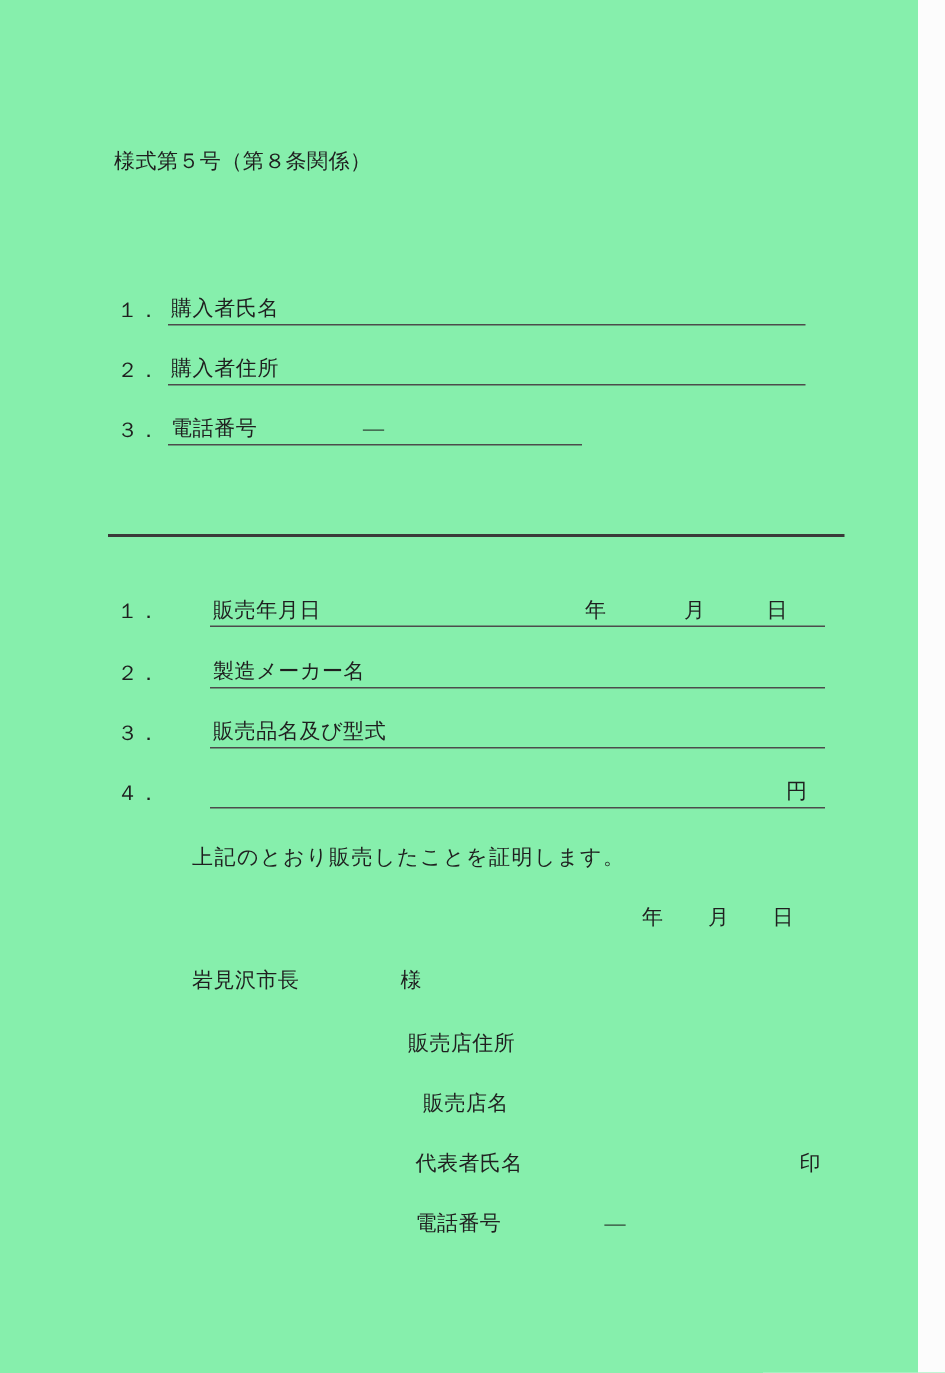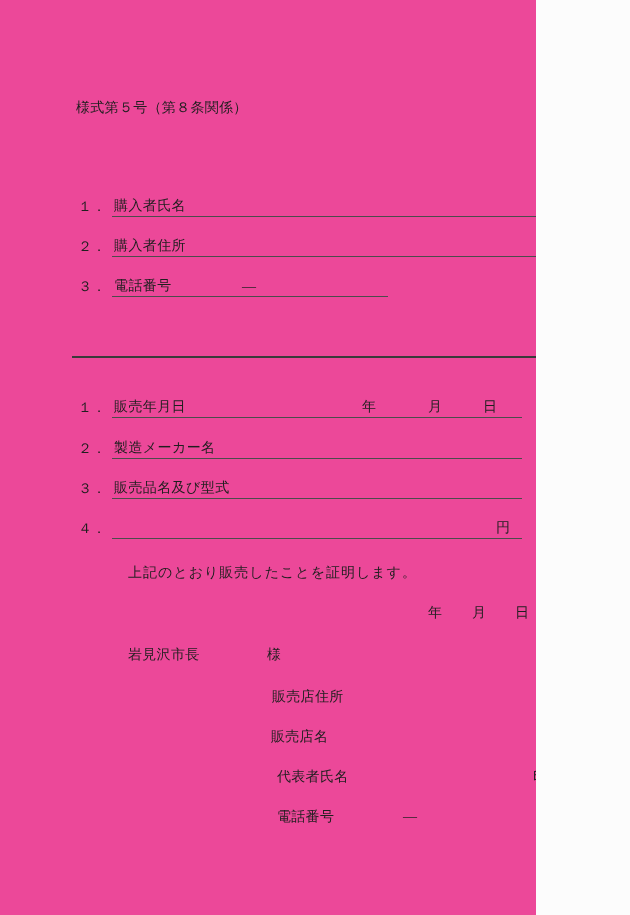--- a/index.html
+++ b/index.html
@@ -1,22 +1,22 @@
 <!DOCTYPE html>
 <html><head>
 <meta charset="utf-8">
 <style>
   html, body { margin: 0; padding: 0; }
   body { background: #fcfcfc; }
 
   .page {
     position: relative;
-    width: 536px;
+    width: 612px;
     height: 915px;
-    background: #ec4899;
+    background: #86efac;
     color: #1f1f1f;
     font-family: "Liberation Serif", "DejaVu Serif", serif;
     font-size: 14px;
     overflow: hidden;
   }
 
   .form-number {
     position: absolute;
     left: 76px;
     top: 99px;
@@ -52,21 +52,21 @@
     height: 22px;
     display: flex;
     align-items: flex-end;
     border-bottom: 1px solid #4c4c4c;
     padding: 0 0 1px 2px;
     box-sizing: border-box;
   }
   .lbl { letter-spacing: 0.4px; white-space: nowrap; }
   .w425 { width: 425px; text-align: right; }
   .w276 { width: 276px; }
-  .w410 { width: 410px; }
+  .w410 { width: 410px; margin-left: 28px; }
   .abs { position: absolute; bottom: 1px; }
 
   .divider {
     position: absolute;
     left: 72px;
     top: 356px;
     width: 491px;
     height: 2px;
     background: #3a3a3a;
   }
@@ -146,21 +146,21 @@
 
   <span class="txt" style="top:603px; left:428px">年</span>
   <span class="txt" style="top:603px; left:472px">月</span>
   <span class="txt" style="top:603px; left:515px">日</span>
 
   <span class="txt" style="top:645px; left:128px">岩見沢市長</span>
   <span class="txt" style="top:645px; left:267px">様</span>
 
   <span class="txt" style="top:687px; left:272px">販売店住所</span>
 
-  <span class="txt" style="top:727px; left:271px">販売店名</span>
+  <span class="txt" style="top:727px; left:282px">販売店名</span>
 
   <span class="txt" style="top:767px; left:277px">代表者氏名</span>
   <span class="txt" style="top:767px; left:533px">印</span>
 
   <span class="txt" style="top:807px; left:277px">電話番号</span>
   <span class="txt" style="top:807px; left:403px">―</span>
 
 </div>
 
 </body></html>

